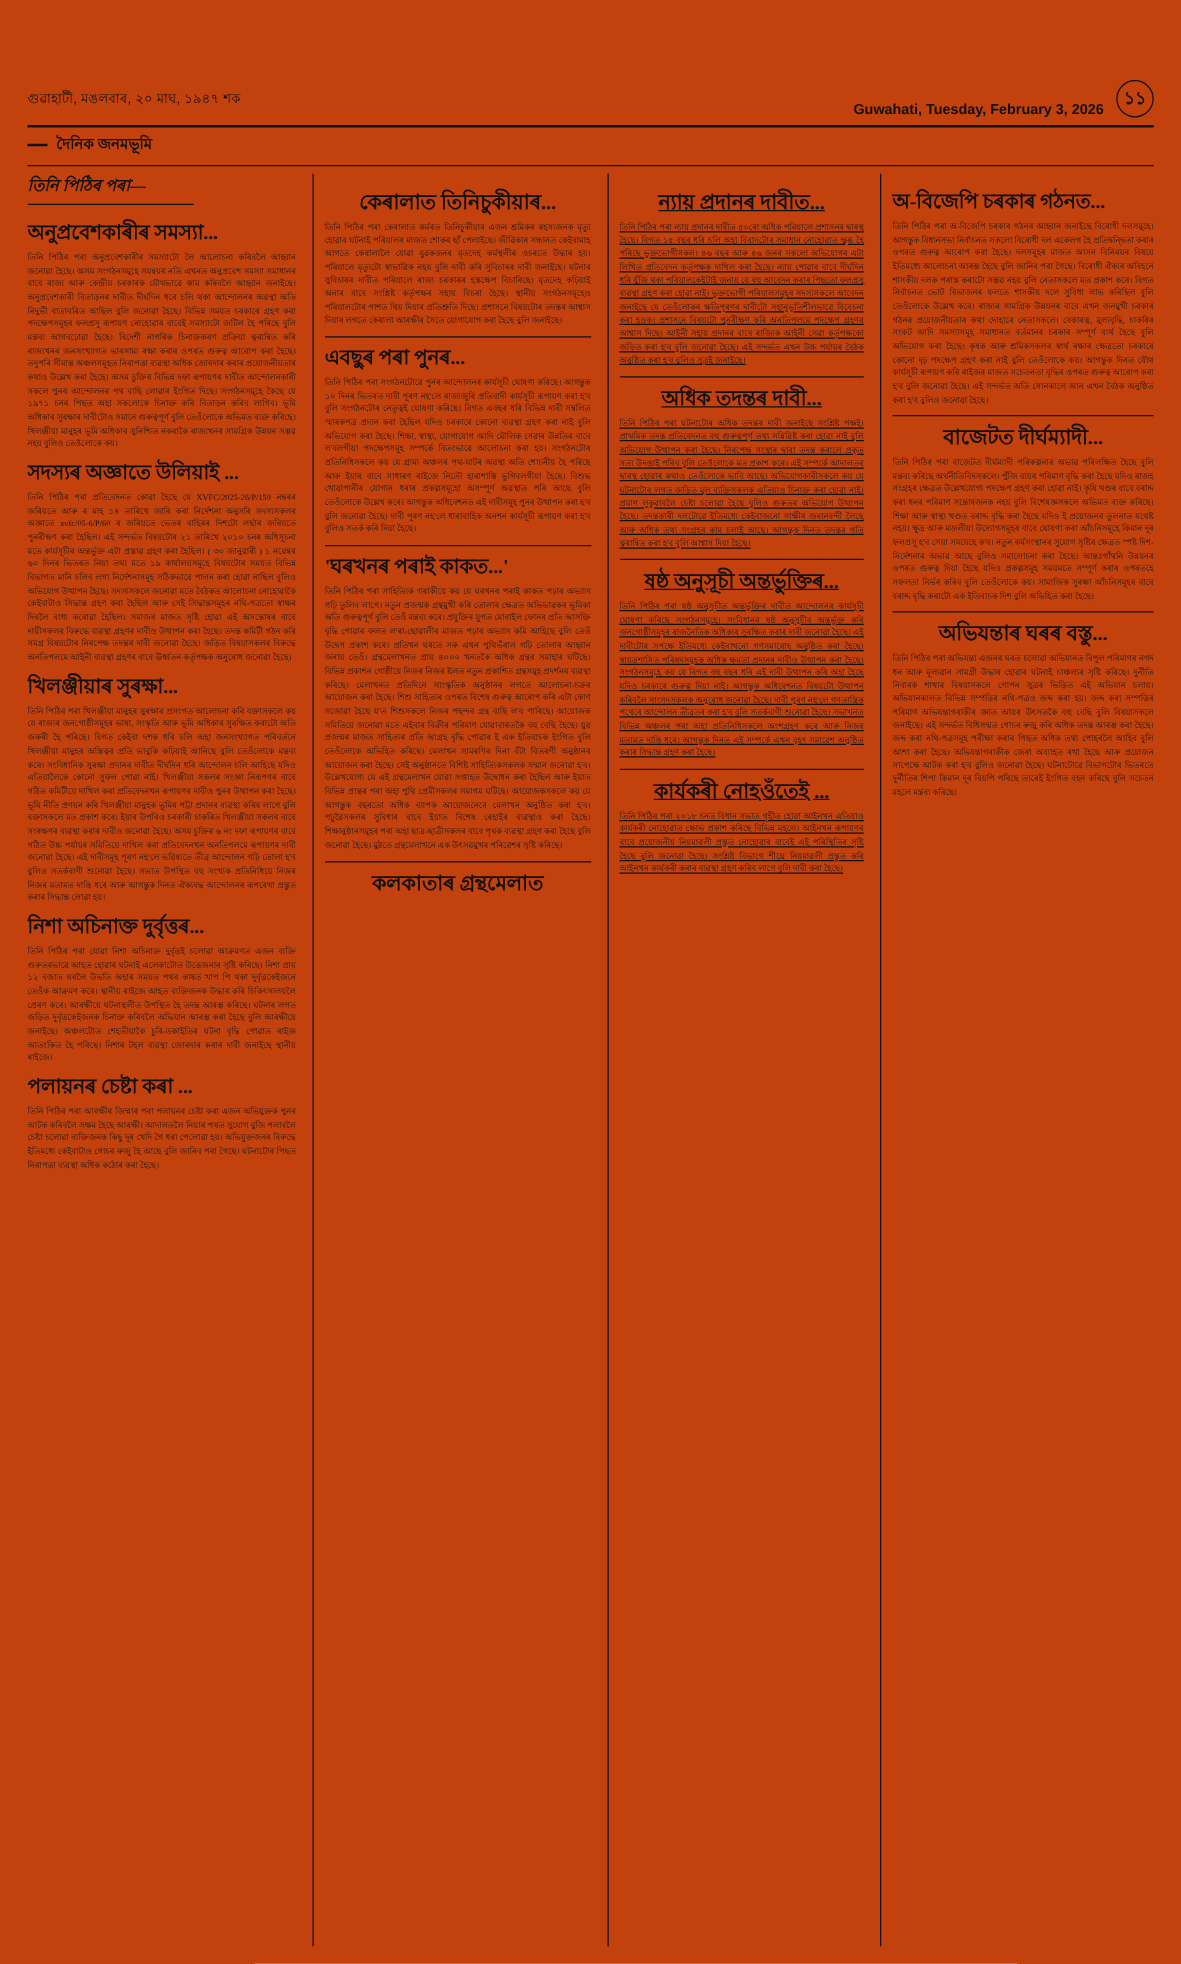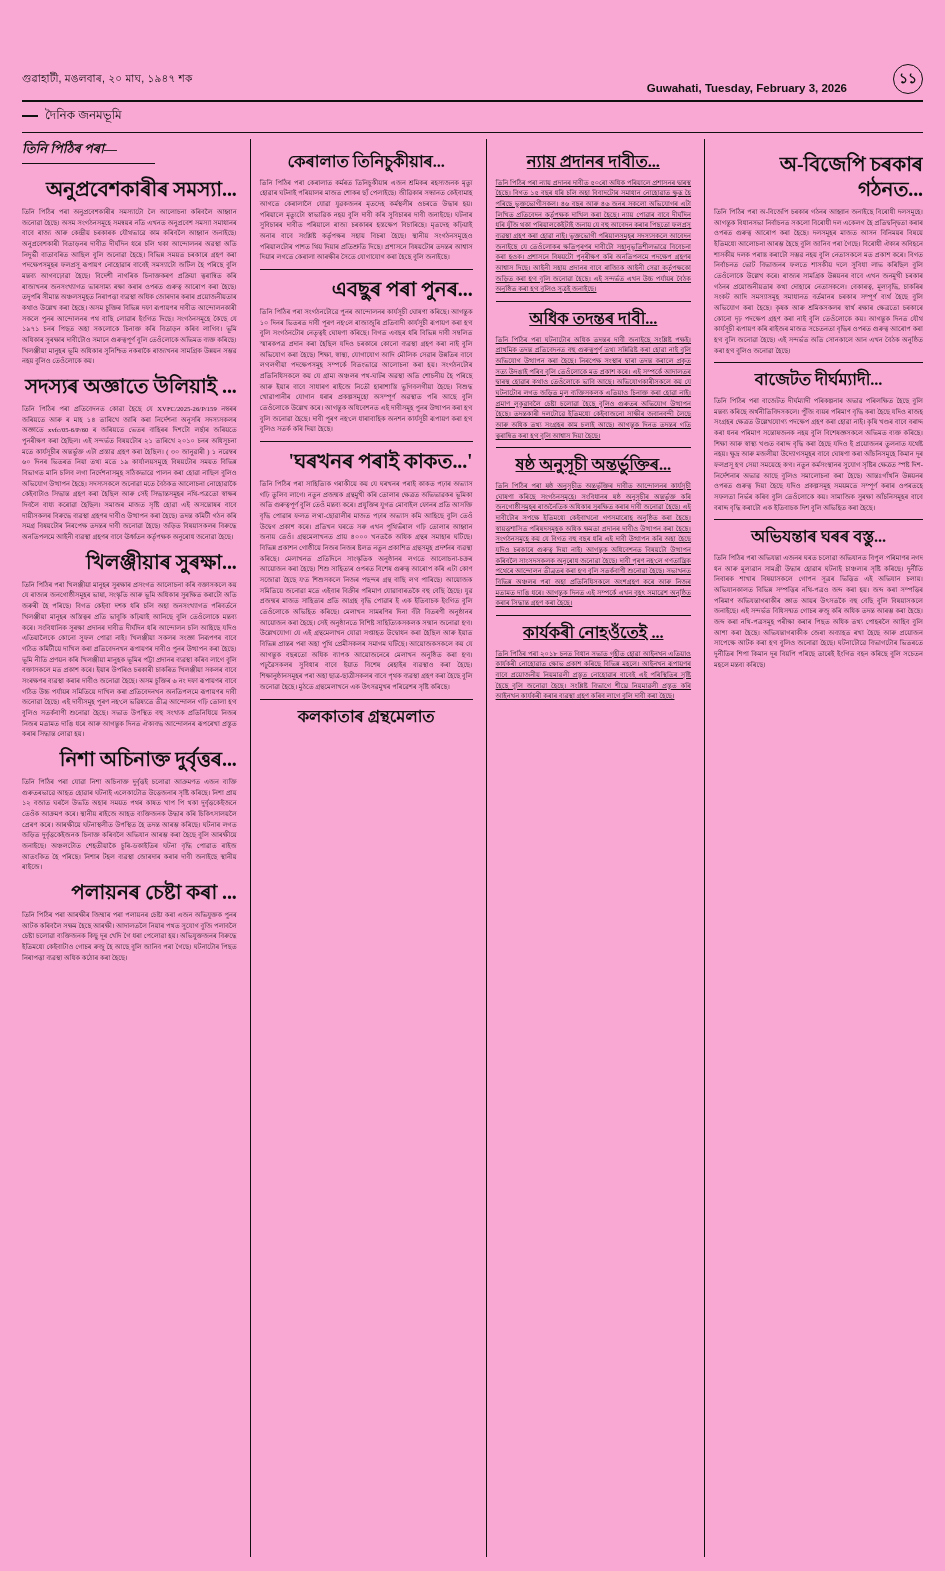--- a/index.html
+++ b/index.html
@@ -13,21 +13,21 @@
     font-family: "Liberation Serif", serif;
     color: #111;
     overflow: hidden;
   }
   .page {
     position: relative;
     width: 945px;
     height: 1571px;
     box-sizing: border-box;
     padding: 64px 22px 14px 22px;
-    background: #f9a8d4;
+    background: #c2410c;
   }
   
   .masthead {
     display: flex;
     align-items: center;
     justify-content: space-between;
     font-size: 11px;
     padding-bottom: 4px;
   }
   .masthead-left {
@@ -49,39 +49,38 @@
     border: 1.6px solid #111;
     border-radius: 50%;
     width: 28px;
     height: 28px;
     display: flex;
     align-items: center;
     justify-content: center;
     font-size: 14px;
     font-weight: bold;
     font-family: Liberation Serif, serif;
-    margin-left: 36px;
   }
   .rule-thick {
     border-top: 2.2px solid #111;
     margin-top: 2px;
   }
   .brandline {
     display: flex;
     align-items: center;
     gap: 7px;
     margin-top: 4px;
     padding-bottom: 3px;
   }
   .brand-dash {
     width: 16px;
     border-top: 2px solid #111;
   }
   .brand-name {
-    font-weight: normal;
+    font-weight: bold;
     font-size: 12px;
   }
   .rule-thin {
     border-top: 1px solid #111;
     margin: 3px 0 6px 0;
   }
   
   .columns {
     display: flex;
     gap: 4px;
@@ -107,25 +106,24 @@
     font-size: 13px;
     margin-bottom: 3px;
   }
   .kicker-rule {
     border-top: 1.4px solid #111;
     width: 62%;
     margin-bottom: 6px;
   }
   .hl {
     font-weight: bold;
-    font-size: 20px;
+    font-size: 16px;
     line-height: 1.25;
     margin: 7px 0 5px 0;
     letter-spacing: -0.1px;
-    text-align: right;
   }
   .hl.center {
     text-align: center;
     font-size: 16.5px;
   }
   .hl.first { margin-top: 13px; }
   .body {
     font-size: 6.6px;
     line-height: 1.62;
     text-align: justify;

